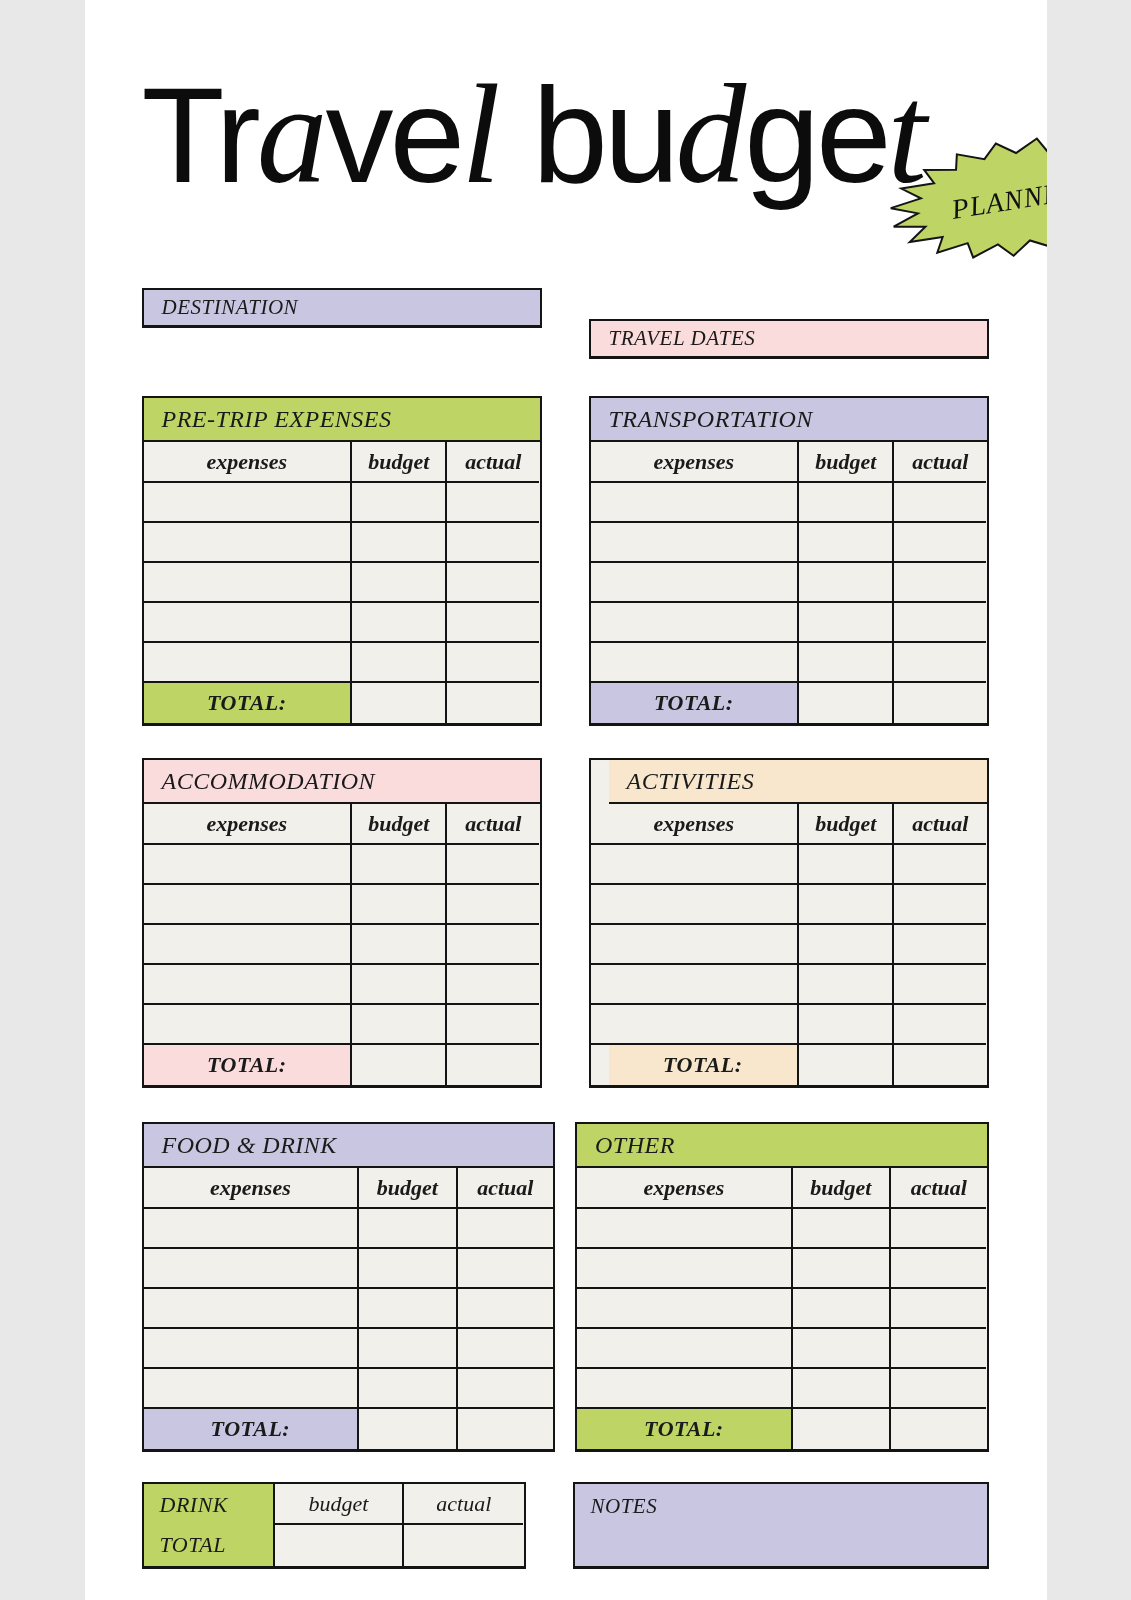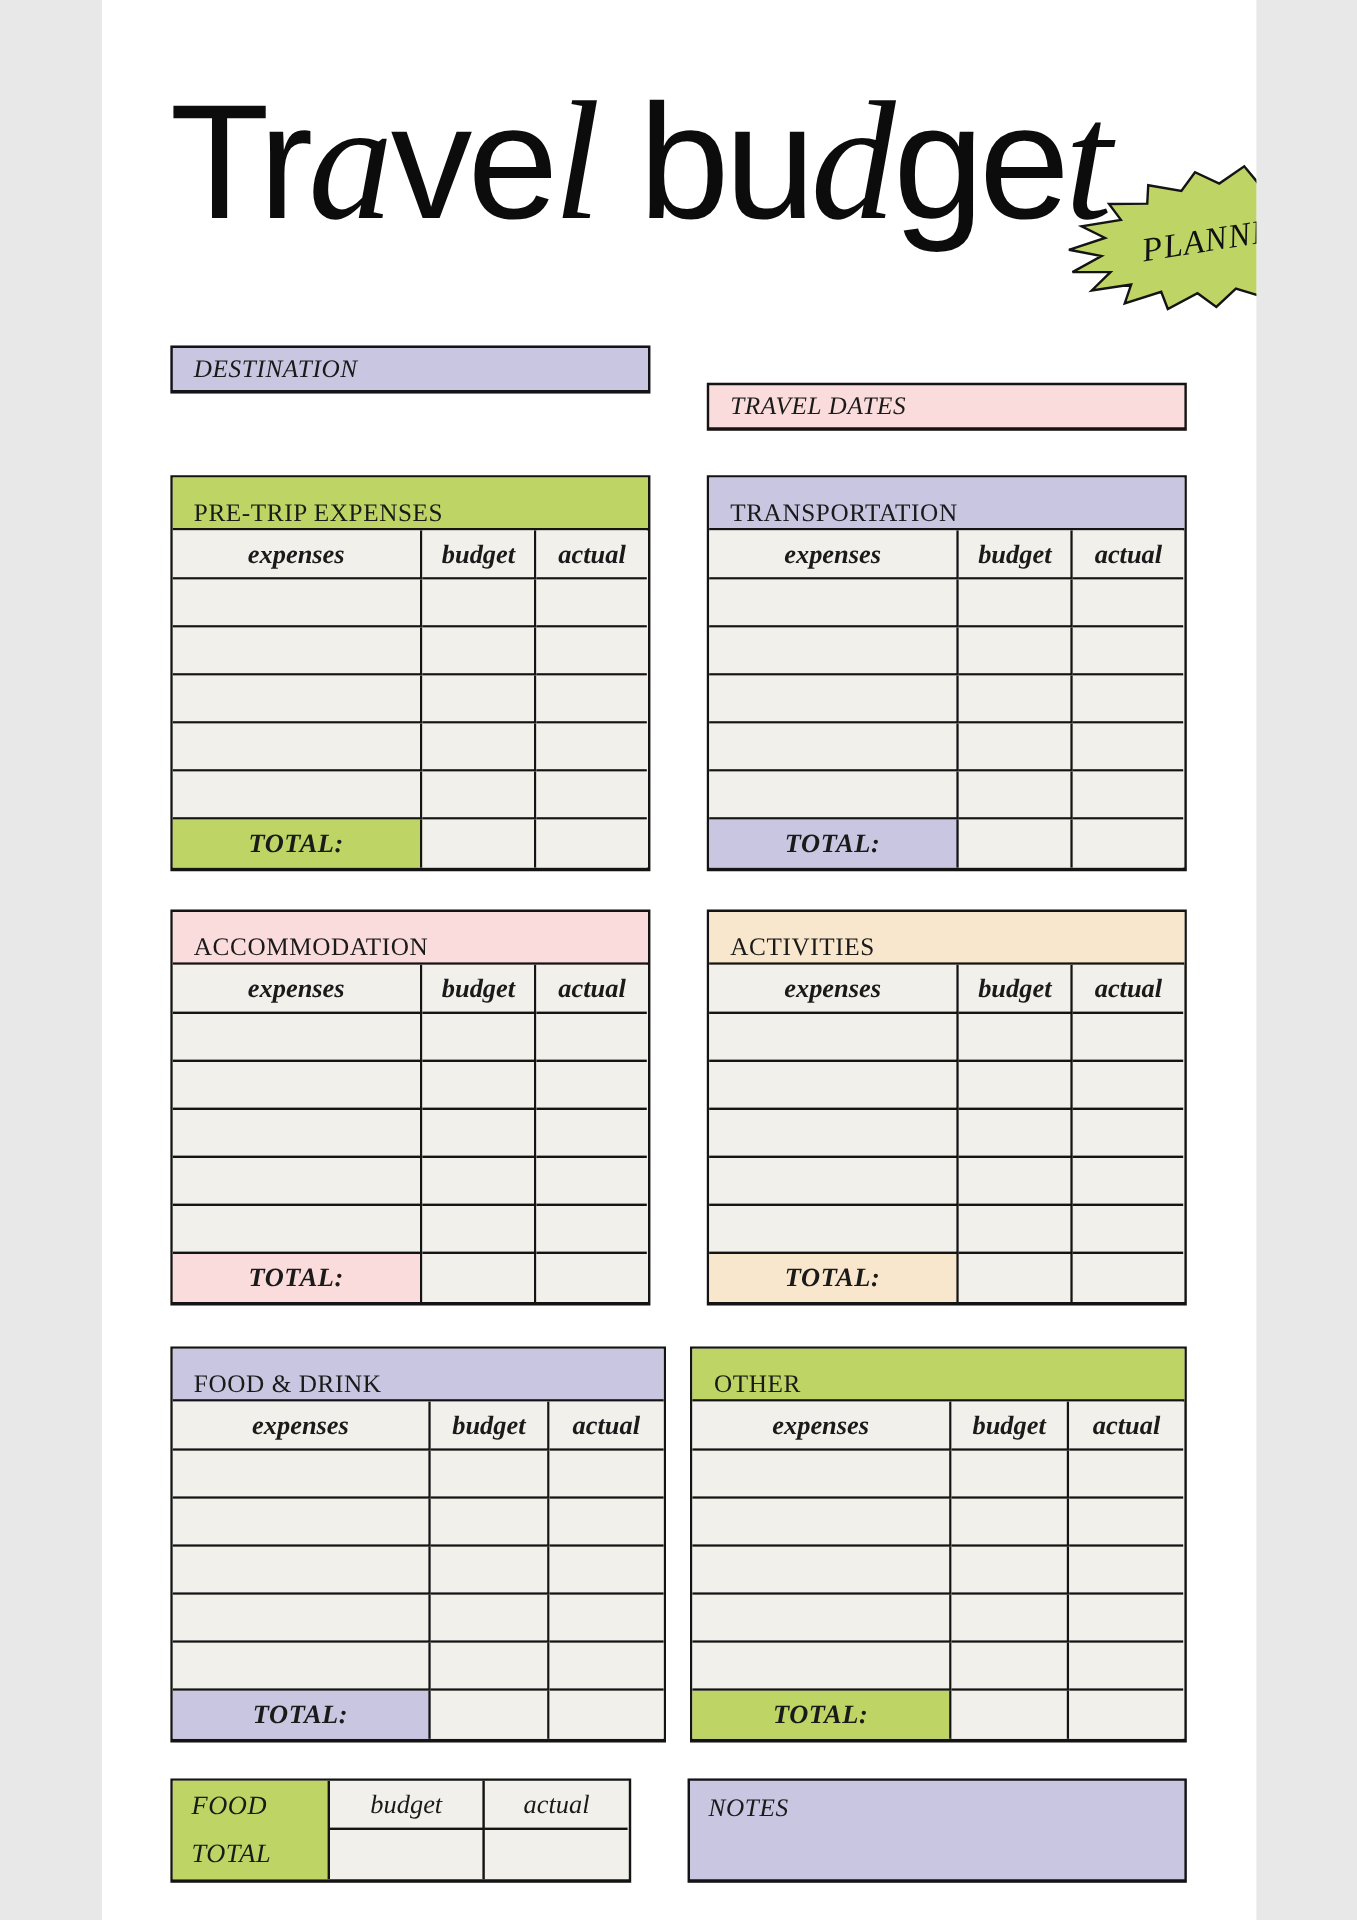--- a/index.html
+++ b/index.html
@@ -50,22 +50,22 @@
     font-style:italic;font-size:21px;letter-spacing:.5px;
   }
   
   .budget-table{
     border:2px solid var(--border,#141414);border-bottom-width:3px;
     background:var(--cell,#f2f0eb);
   }
   .t-title{
     box-sizing:border-box;height:44px;
     border-bottom:2px solid var(--border,#141414);
-    display:flex;align-items:flex-end;padding-left:18px;
-    font-size:21px;letter-spacing:.5px;
+    display:flex;align-items:center;padding-left:18px;
+    font-style:italic;font-size:24px;letter-spacing:.5px;
   }
   .t-grid{display:grid;grid-template-columns:52.7% 24% 23.3%;font-weight:bold;}
   .t-colhdr,.t-cell,.t-total{
     box-sizing:border-box;background:var(--cell,#f2f0eb);
     border-bottom:2px solid var(--border,#141414);
   }
   .t-colhdr{
     height:41px;display:flex;align-items:center;justify-content:center;
     font-style:italic;font-size:22px;
   }
@@ -73,21 +73,21 @@
   .t-total{
     height:40px;display:flex;align-items:center;justify-content:center;
     font-style:italic;font-size:22px;letter-spacing:.5px;border-bottom:none;
   }
   .t-grid>*:not(.last){border-right:2px solid var(--border,#141414);}
   .t-grid .b0{border-bottom:none;}
   
   .theme-green .t-title,.theme-green .t-total{background:var(--green,#bed565);}
   .theme-lavender .t-title,.theme-lavender .t-total{background:var(--lavender,#c8c6e0);}
   .theme-pink .t-title,.theme-pink .t-total{background:var(--pink,#fbdcdc);}
-  .theme-peach .t-title,.theme-peach .t-total{background:var(--peach,#f8e7cc);}
+  .theme-peach .t-title,.theme-peach .t-total{background:var(--peach,#f8e7cc);margin-left:18px;}
   .bg-lavender{background:var(--lavender,#c8c6e0);}
   .bg-pink{background:var(--pink,#fbdcdc);margin-top:31px;}
   
   .grand-table{
     box-sizing:border-box;height:87px;
     border:2px solid var(--border,#141414);border-bottom-width:3px;
     display:grid;grid-template-columns:34.6% 34% 31.4%;grid-template-rows:1fr 1fr;
     background:var(--cell,#f2f0eb);
   }
   .g-label{
@@ -308,21 +308,21 @@
           <div class="t-total b0">TOTAL:</div>
         <div class="t-cell b0"></div>
         <div class="t-cell b0 last"></div>
       </div>
     </section>
   </div>
 
   <div class="cols row-bottom">
     <div class="grand-table">
       <div class="g-label">
-        <span>FOOD</span>
+        <span>DRINK</span>
         <span>TOTAL</span>
       </div>
       <div class="g-hdr midcol">budget</div>
       <div class="g-hdr">actual</div>
       <div class="g-cell midcol"></div>
       <div class="g-cell"></div>
     </div>
     <div class="notes-box">
       <span>NOTES</span>
     </div>

